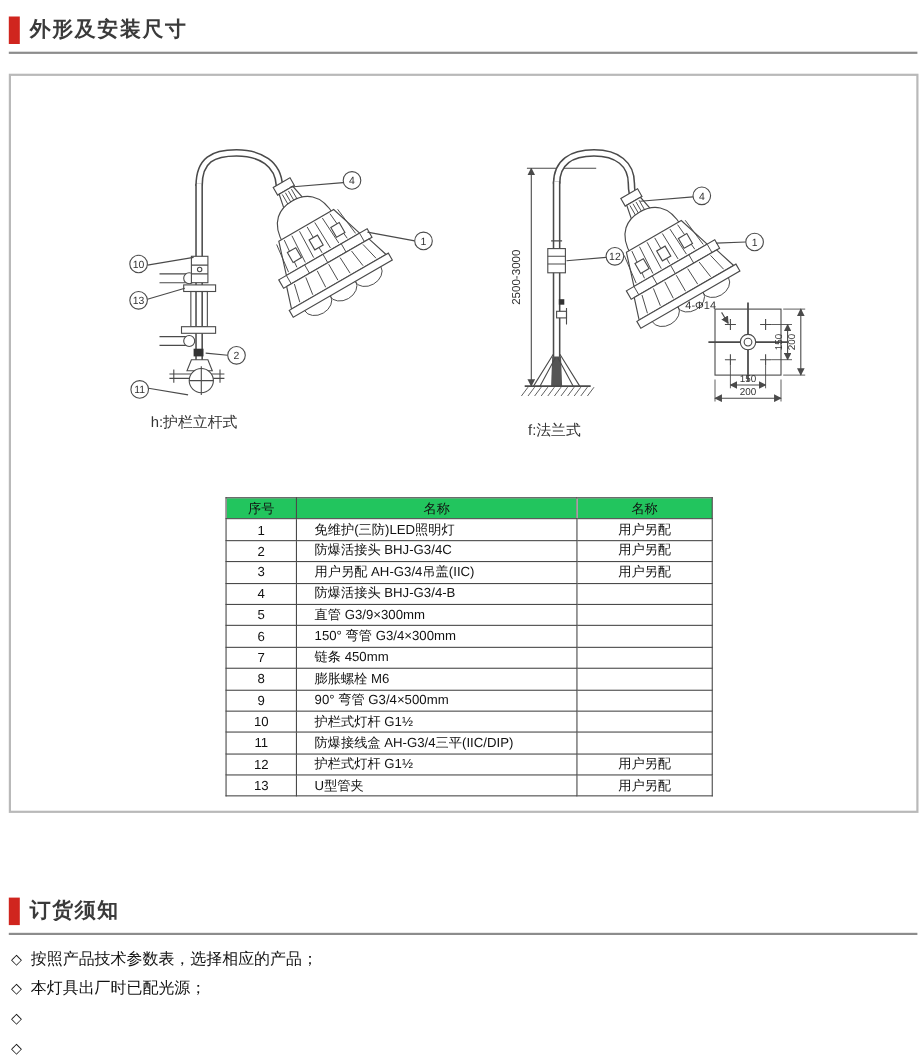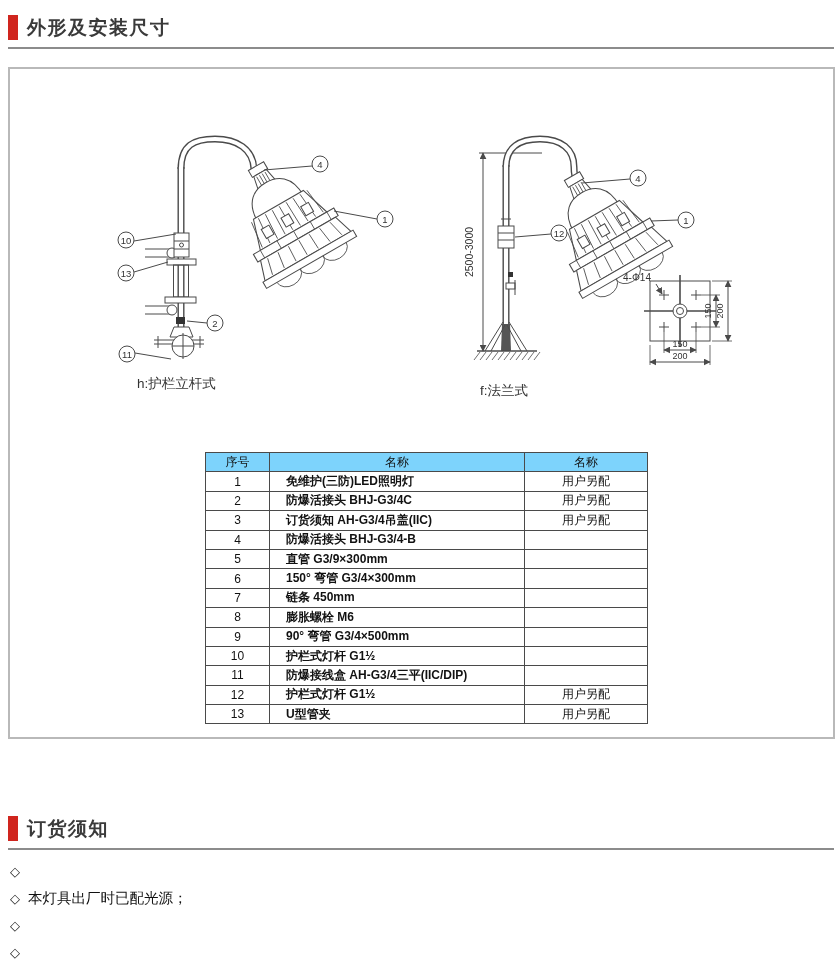--- a/index.html
+++ b/index.html
@@ -27,22 +27,22 @@
   .drawing-svg { position:absolute; left:0; top:0; }
   .parts-table {
     position:absolute; left:195px; top:383px; width:442px;
     border-collapse:collapse; table-layout:fixed;
     font-size:12px; color:#111;
   }
   .parts-table th, .parts-table td {
     border:1px solid #4a4a4a; height:18.4px; padding:0 2px;
     text-align:center; font-weight:normal; overflow:hidden; white-space:nowrap;
   }
-  .parts-table th { background:#7dd3fc; }
-  .parts-table td.name-cell { text-align:left; padding-left:16px;font-weight:bold; }
+  .parts-table th { background:#22c55e; }
+  .parts-table td.name-cell { text-align:left; padding-left:16px; }
   .notes {
     position:absolute; left:10px; top:858px; margin:0; padding:0; list-style:none;
     font-size:14.5px; color:#111;
   }
   .notes li { height:27px; display:flex; align-items:center; gap:8px; }
   .notes .marker { font-size:13px; color:#111; }
   svg text { font-family:"Liberation Sans","DejaVu Sans",sans-serif; fill:#333; }
 </style>
 </head>
 <body>
@@ -228,21 +228,21 @@
           <td class="name-cell">免维护(三防)LED照明灯</td>
           <td>用户另配</td>
         </tr>
         <tr>
           <td>2</td>
           <td class="name-cell">防爆活接头 BHJ-G3/4C</td>
           <td>用户另配</td>
         </tr>
         <tr>
           <td>3</td>
-          <td class="name-cell">订货须知 AH-G3/4吊盖(IIC)</td>
+          <td class="name-cell">用户另配 AH-G3/4吊盖(IIC)</td>
           <td>用户另配</td>
         </tr>
         <tr>
           <td>4</td>
           <td class="name-cell">防爆活接头 BHJ-G3/4-B</td>
           <td></td>
         </tr>
         <tr>
           <td>5</td>
           <td class="name-cell">直管 G3/9×300mm</td>
@@ -293,20 +293,21 @@
 </div>
 
 <div class="section-header" id="sec2">
   <span class="red-bar"></span>
   <h1 class="section-title">订货须知</h1>
 </div>
 
 <ul class="notes" id="notes-list">
     <li>
       <span class="marker">◇</span>
+      <span>按照产品技术参数表，选择相应的产品；</span>
     </li>
     <li>
       <span class="marker">◇</span>
       <span>本灯具出厂时已配光源；</span>
     </li>
     <li>
       <span class="marker">◇</span>
     </li>
     <li>
       <span class="marker">◇</span>

